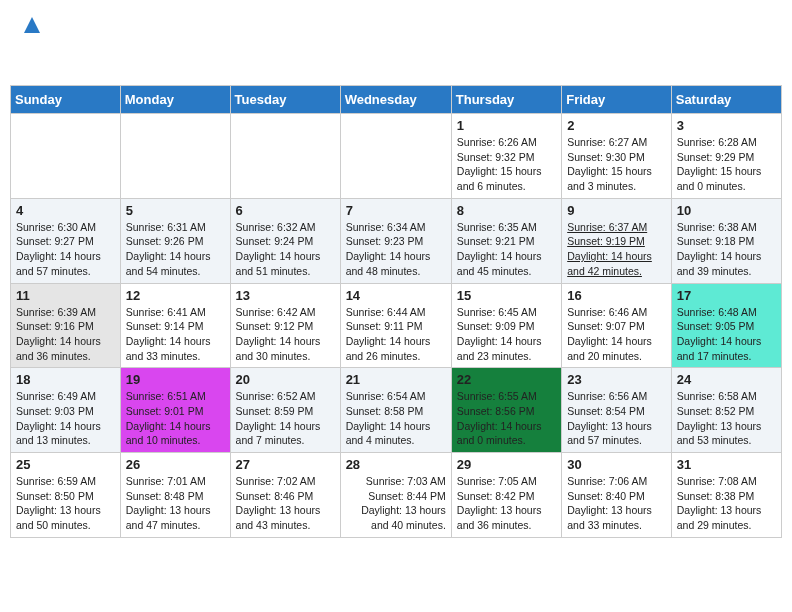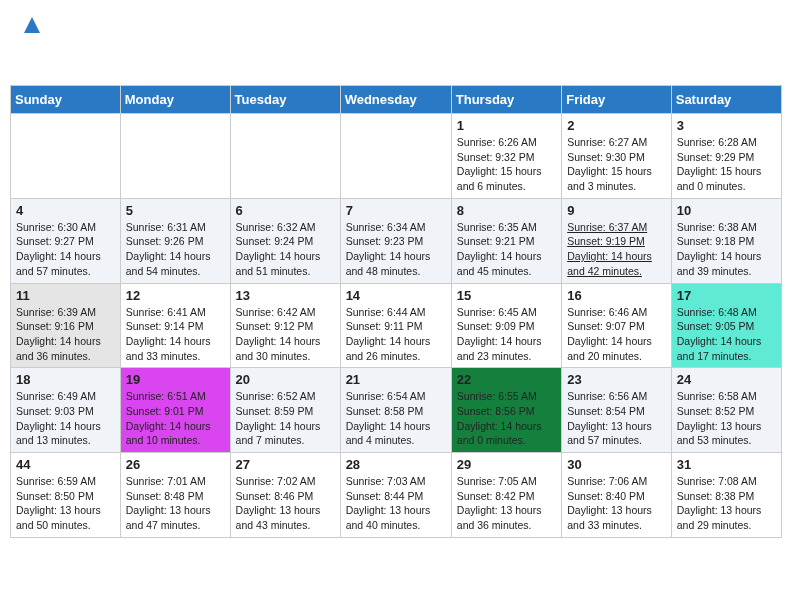--- a/index.html
+++ b/index.html
@@ -299,21 +299,21 @@
         <td style="background-color: rgb(240, 244, 248);">
           <span class="day-number">24</span>
           <div class="day-info" style="white-space: pre-line;">Sunrise: 6:58 AM
 Sunset: 8:52 PM
 Daylight: 13 hours
 and 53 minutes.</div>
         </td>
       </tr>
       <tr>
         <td style="background-color: rgb(255, 255, 255);">
-          <span class="day-number">44</span>
+          <span class="day-number">25</span>
           <div class="day-info" style="white-space: pre-line;">Sunrise: 6:59 AM
 Sunset: 8:50 PM
 Daylight: 13 hours
 and 50 minutes.</div>
         </td>
         <td style="background-color: rgb(255, 255, 255);">
           <span class="day-number">26</span>
           <div class="day-info" style="white-space: pre-line;">Sunrise: 7:01 AM
 Sunset: 8:48 PM
 Daylight: 13 hours
@@ -321,21 +321,21 @@
         </td>
         <td style="background-color: rgb(255, 255, 255);">
           <span class="day-number">27</span>
           <div class="day-info" style="white-space: pre-line;">Sunrise: 7:02 AM
 Sunset: 8:46 PM
 Daylight: 13 hours
 and 43 minutes.</div>
         </td>
         <td style="background-color: rgb(255, 255, 255);">
           <span class="day-number">28</span>
-          <div class="day-info" style="white-space: pre-line;">Sunrise: 7:03 AM
+          <div class="day-info" style="white-space: pre-line; text-align: right;">Sunrise: 7:03 AM
 Sunset: 8:44 PM
 Daylight: 13 hours
 and 40 minutes.</div>
         </td>
         <td style="background-color: rgb(255, 255, 255);">
           <span class="day-number">29</span>
           <div class="day-info" style="white-space: pre-line;">Sunrise: 7:05 AM
 Sunset: 8:42 PM
 Daylight: 13 hours
 and 36 minutes.</div>

